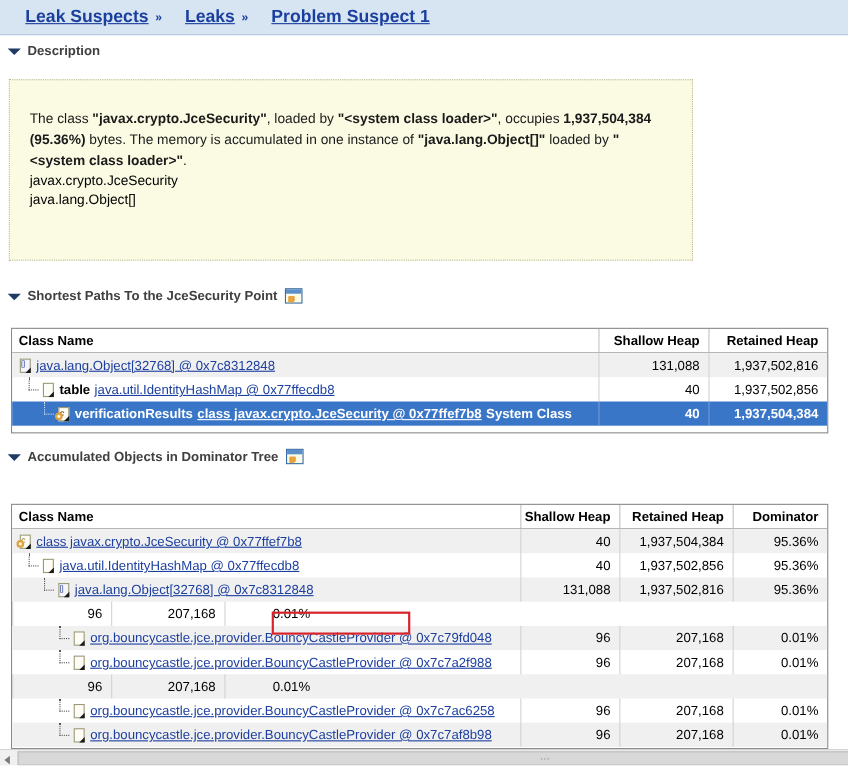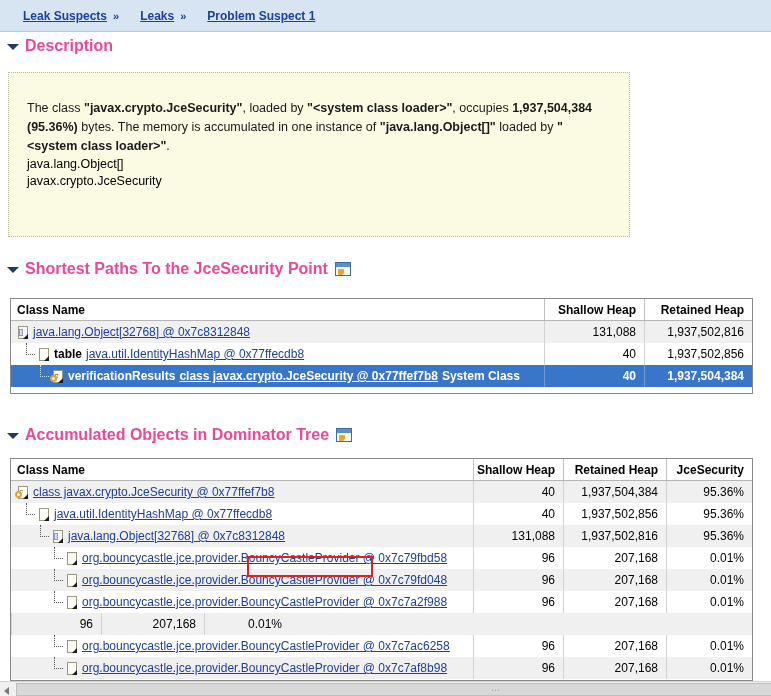--- a/index.html
+++ b/index.html
@@ -24,21 +24,21 @@
     position: absolute;
     left: 0; top: 0;
     width: 771px; height: 32px;
     background: #d7e4f2;
     border-bottom: 1px solid #b6c8dc;
     display: flex;
     align-items: center;
     padding-left: 8px;
   }
   .crumb {
-    font-size: 12px;
+    font-size: 16px;
     font-weight: bold;
     color: #1a3f9e;
     text-decoration: underline;
     cursor: pointer;
     white-space: nowrap;
     padding-left: 15px;
   }
   .crumb-sep {
     color: #1a3f9e;
     font-weight: bold;
@@ -65,23 +65,23 @@
   .twisty::after {
     content: "";
     position: absolute;
     left: 1px; top: 5px;
     width: 0; height: 0;
     border-left: 6px solid transparent;
     border-right: 6px solid transparent;
     border-top: 6px solid #1f3a63;
   }
   .section-title {
-    font-size: 16px;
+    font-size: 12px;
     font-weight: bold;
-    color: #ec4899;
+    color: #404040;
     white-space: nowrap;
     text-align: right;
   }
   .mini-table-icon {
     width: 16px; height: 14px;
     margin-left: 7px;
     position: relative;
     flex: 0 0 auto;
     border: 1px solid #3b6ea5;
     background: #fdfbe8;
@@ -316,22 +316,22 @@
 
   <div class="section-head" style="top:36px;">
     <span class="twisty"></span>
     <span class="section-title">Description</span>
   </div>
 
   <div class="desc-box">
     <div class="desc-text">
       <span>The class </span><b>"javax.crypto.JceSecurity"</b><span>, loaded by </span><b>"&lt;system class loader&gt;"</b><span>, occupies </span><b>1,937,504,384 (95.36%)</b><span> bytes. The memory is accumulated in one instance of </span><b>"java.lang.Object[]"</b><span> loaded by </span><b>"&lt;system class loader&gt;"</b><span>.</span>
     </div>
+    <div class="kw-line">javax.crypto.JceSecurity</div>
     <div class="kw-line">java.lang.Object[]</div>
-    <div class="kw-line">javax.crypto.JceSecurity</div>
   </div>
 
   <div class="section-head" style="top:259px;">
     <span class="twisty"></span>
     <span class="section-title">Shortest Paths To the JceSecurity Point</span>
     <span class="mini-table-icon"></span>
   </div>
 
   <div class="mat-table" id="tbl-paths" style="left:10px; top:298px; width:743px; height:96px;">
     <div class="thead">
@@ -376,32 +376,32 @@
             <span class="field-name">verificationResults</span>
             <span class="obj-link">class javax.crypto.JceSecurity @ 0x77ffef7b8</span>
             <span class="sys-class">System Class</span>
           </div>
           <div class="td num" style="width: 100px;">40</div>
           <div class="td num" style="width: 108px;">1,937,504,384</div>
         </div>
       </div>
   </div>
 
-  <div class="section-head" style="top:425px;">
+  <div class="section-head" style="top:405px;">
     <span class="twisty"></span>
     <span class="section-title">Accumulated Objects in Dominator Tree</span>
     <span class="mini-table-icon"></span>
   </div>
 
   <div class="mat-table" id="tbl-acc" style="left:10px; top:458px; width:743px; height:223px;">
     <div class="thead">
       <div class="th name">Class Name</div>
       <div class="th num" style="width:90px">Shallow Heap</div>
       <div class="th num" style="width:103px">Retained Heap</div>
-      <div class="th num" style="width:86px">JceSecurity</div>
+      <div class="th num" style="width:86px">Dominator</div>
     </div>
     <div id="acc-body">
         <div class="trow alt">
           <div class="td name">
             <span class="ricon cls">
               <span class="page"></span>
               <span class="glyph">c</span>
               <span class="ring"></span>
             </span>
             <span class="obj-link">class javax.crypto.JceSecurity @ 0x77ffef7b8</span>
@@ -431,28 +431,20 @@
               <span class="page"></span>
               <span class="glyph">[]</span>
             </span>
             <span class="obj-link">java.lang.Object[32768] @ 0x7c8312848</span>
           </div>
           <div class="td num" style="width: 90px;">131,088</div>
           <div class="td num" style="width: 103px;">1,937,502,816</div>
           <div class="td num" style="width: 86px;">95.36%</div>
         </div>
         <div class="trow">
-          <div class="td name">
-            <span class="indent" style="width: 34px;"></span>
-            <span class="elbow"></span>
-            <span class="ricon">
-              <span class="page"></span>
-            </span>
-            <span class="obj-link">org.bouncycastle.jce.provider.BouncyCastleProvider @ 0x7c79fbd58</span>
-          </div>
           <div class="td num" style="width: 90px;">96</div>
           <div class="td num" style="width: 103px;">207,168</div>
           <div class="td num" style="width: 86px;">0.01%</div>
         </div>
         <div class="trow alt">
           <div class="td name">
             <span class="indent" style="width: 34px;"></span>
             <span class="elbow"></span>
             <span class="ricon">
               <span class="page"></span>

